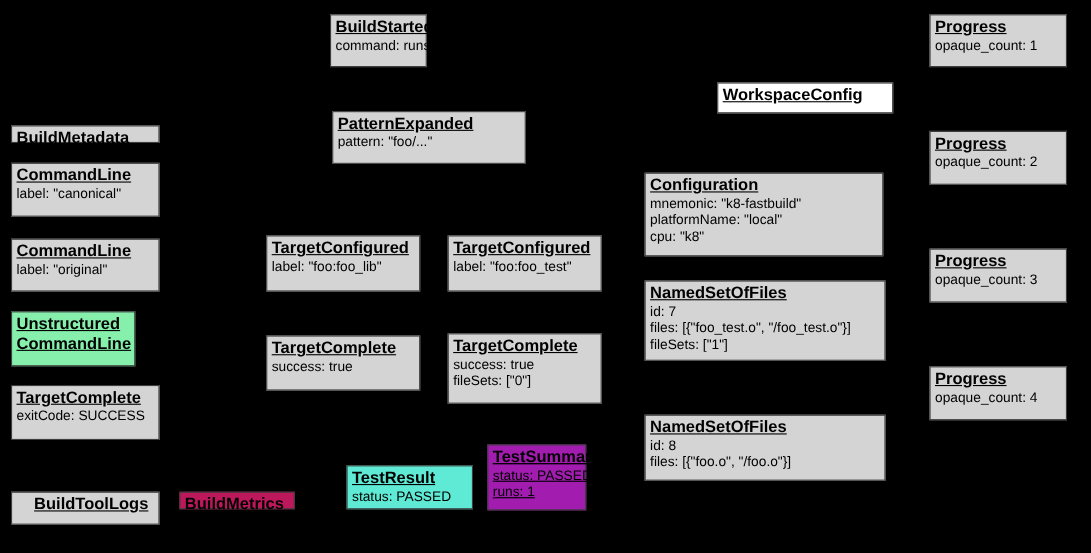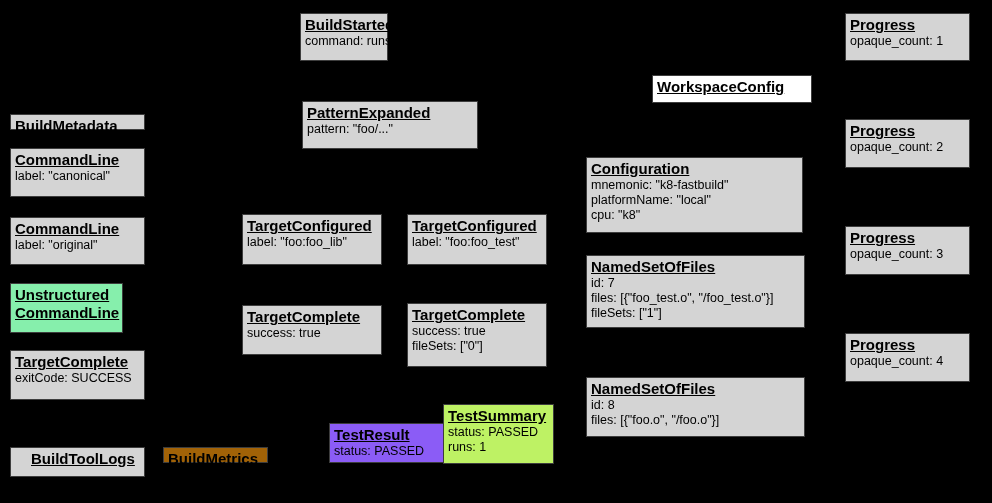--- a/index.html
+++ b/index.html
@@ -58,21 +58,21 @@
       <div class="box-title">Unstructured
 CommandLine</div>
     </div>
     <div class="box" style="left: 10px; top: 350px; width: 135px; height: 50px; background: rgb(212, 212, 212); border-color: rgb(61, 61, 61); color: rgb(0, 0, 0);">
       <div class="box-title">TargetComplete</div>
       <div class="box-field">exitCode: SUCCESS</div>
     </div>
     <div class="box" style="left: 10px; top: 447px; width: 135px; height: 30px; background: rgb(212, 212, 212); border-color: rgb(61, 61, 61); color: rgb(0, 0, 0); padding-left: 20px;">
       <div class="box-title">BuildToolLogs</div>
     </div>
-    <div class="box" style="left: 163px; top: 447px; width: 105px; height: 16px; background: #a16207; border-color: rgb(61, 61, 61); color: rgb(0, 0, 0);">
+    <div class="box" style="left: 163px; top: 447px; width: 105px; height: 16px; background: #be185d; border-color: rgb(61, 61, 61); color: rgb(0, 0, 0);">
       <div class="box-title">BuildMetrics</div>
     </div>
     <div class="box" style="left: 300px; top: 13px; width: 88px; height: 48px; background: rgb(212, 212, 212); border-color: rgb(61, 61, 61); color: rgb(0, 0, 0);">
       <div class="box-title">BuildStarted</div>
       <div class="box-field">command: runs</div>
     </div>
     <div class="box" style="left: 302px; top: 101px; width: 176px; height: 48px; background: rgb(212, 212, 212); border-color: rgb(61, 61, 61); color: rgb(0, 0, 0);">
       <div class="box-title">PatternExpanded</div>
       <div class="box-field">pattern: "foo/..."</div>
     </div>
@@ -86,25 +86,25 @@
     </div>
     <div class="box" style="left: 242px; top: 305px; width: 140px; height: 50px; background: rgb(212, 212, 212); border-color: rgb(61, 61, 61); color: rgb(0, 0, 0);">
       <div class="box-title">TargetComplete</div>
       <div class="box-field">success: true</div>
     </div>
     <div class="box" style="left: 407px; top: 303px; width: 140px; height: 64px; background: rgb(212, 212, 212); border-color: rgb(61, 61, 61); color: rgb(0, 0, 0);">
       <div class="box-title">TargetComplete</div>
       <div class="box-field">success: true</div>
       <div class="box-field">fileSets: ["0"]</div>
     </div>
-    <div class="box" style="left: 329px; top: 423px; width: 115px; height: 40px; background: #8b5cf6; border-color: rgb(61, 61, 61); color: rgb(0, 0, 0);">
+    <div class="box" style="left: 315px; top: 423px; width: 115px; height: 40px; background: #5eead4; border-color: rgb(61, 61, 61); color: rgb(0, 0, 0);">
       <div class="box-title">TestResult</div>
       <div class="box-field">status: PASSED</div>
     </div>
-    <div class="box" style="left: 443px; top: 404px; width: 111px; height: 60px; background: #bef264; border-color: rgb(61, 61, 61); color: rgb(0, 0, 0);">
+    <div class="box" style="left: 443px; top: 404px; width: 90px; height: 60px; background: #a21caf; border-color: rgb(61, 61, 61); color: rgb(0, 0, 0); text-decoration: underline;">
       <div class="box-title">TestSummary</div>
       <div class="box-field">status: PASSED</div>
       <div class="box-field">runs: 1</div>
     </div>
     <div class="box" style="left: 652px; top: 75px; width: 160px; height: 28px; background: #ffffff; border-color: rgb(61, 61, 61); color: rgb(0, 0, 0);">
       <div class="box-title">WorkspaceConfig</div>
     </div>
     <div class="box" style="left: 586px; top: 157px; width: 217px; height: 76px; background: rgb(212, 212, 212); border-color: rgb(61, 61, 61); color: rgb(0, 0, 0);">
       <div class="box-title">Configuration</div>
       <div class="box-field">mnemonic: "k8-fastbuild"</div>

